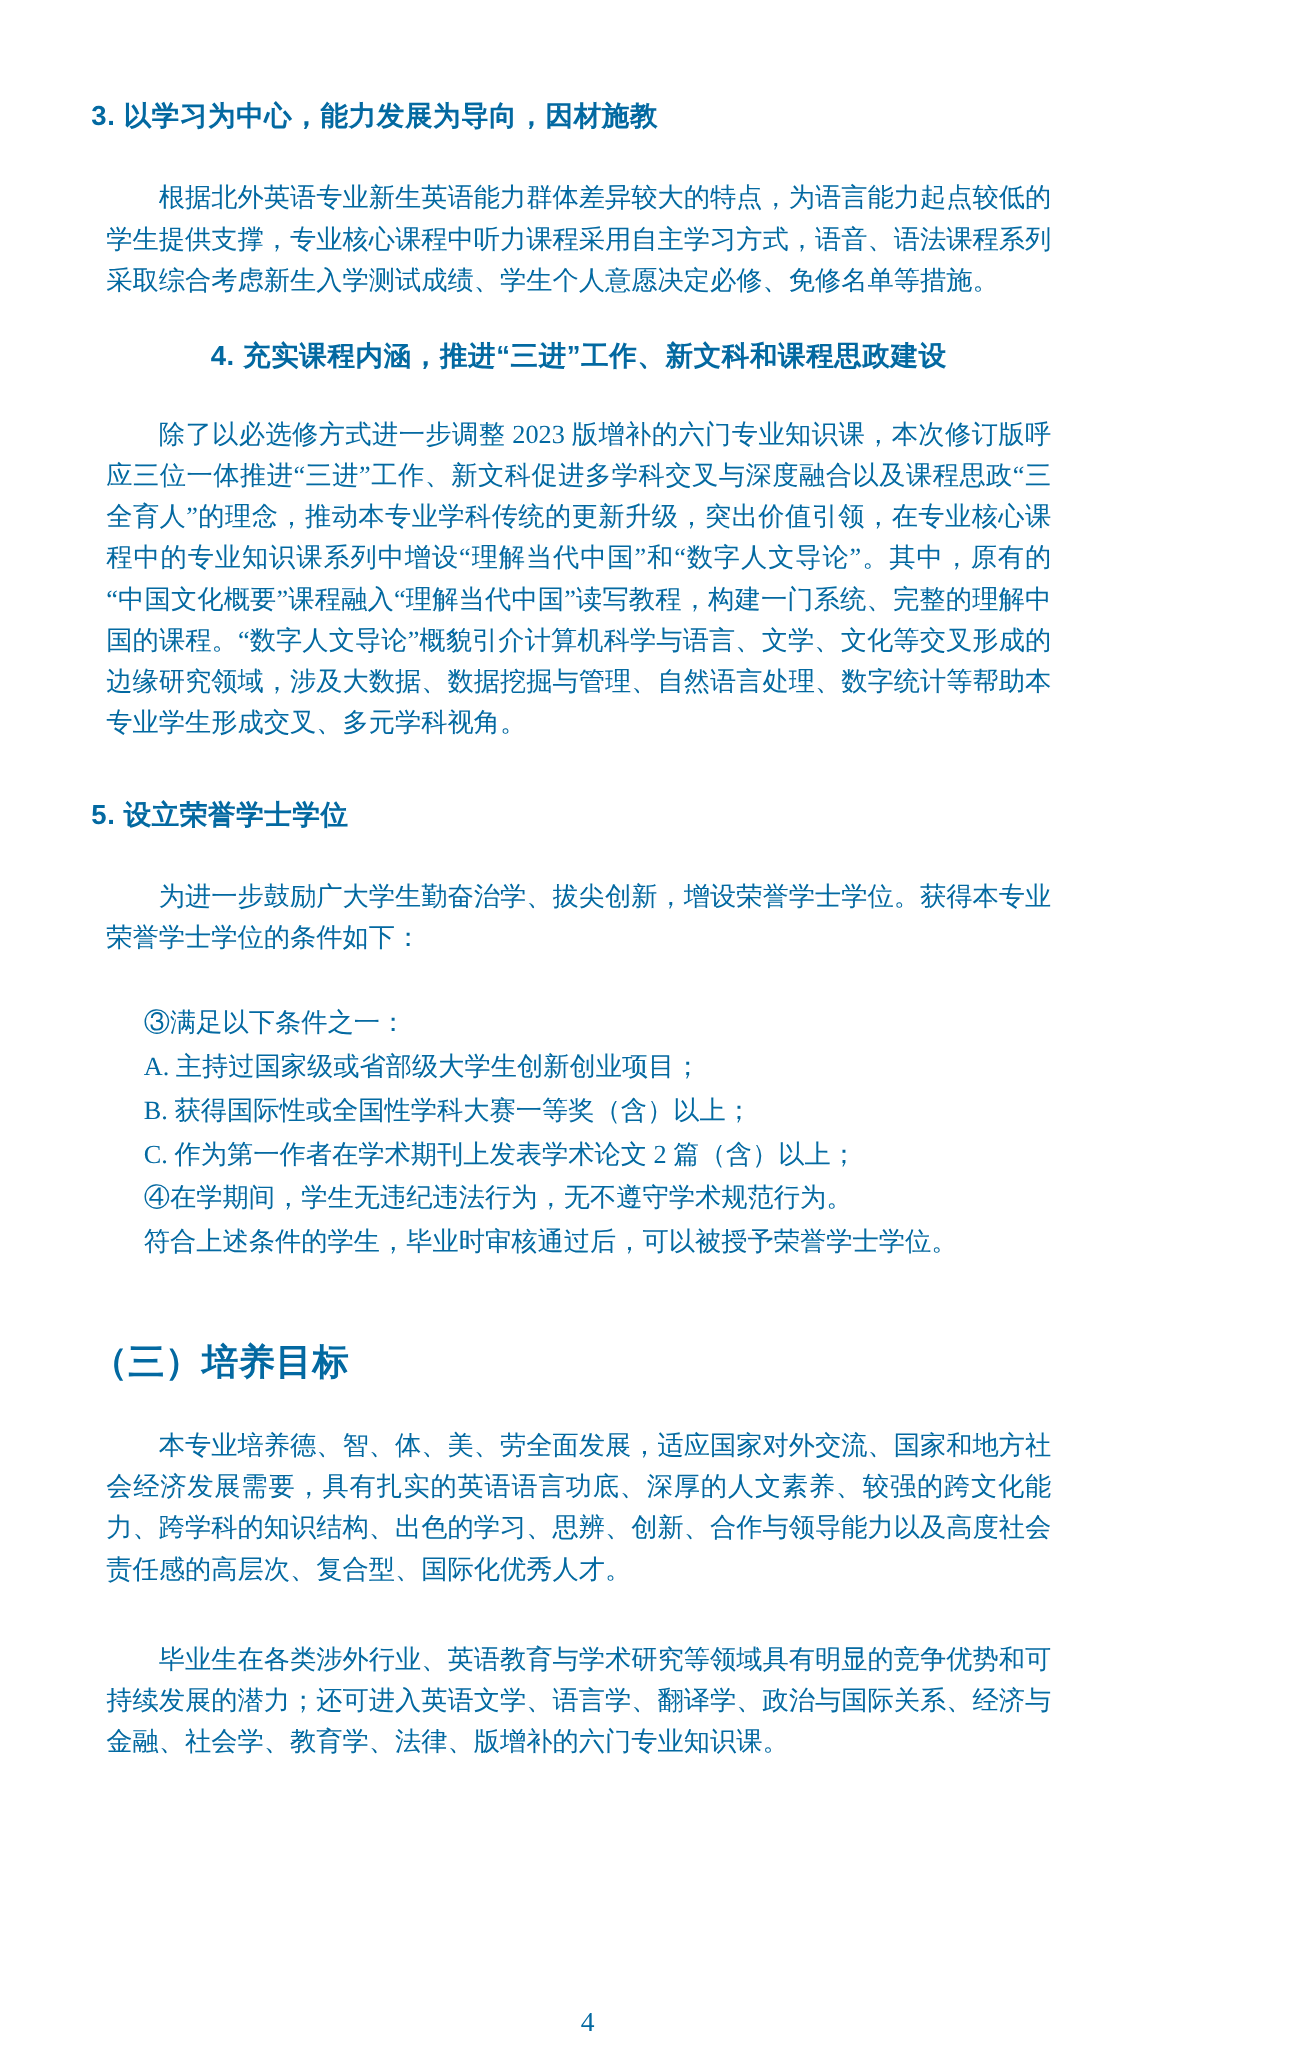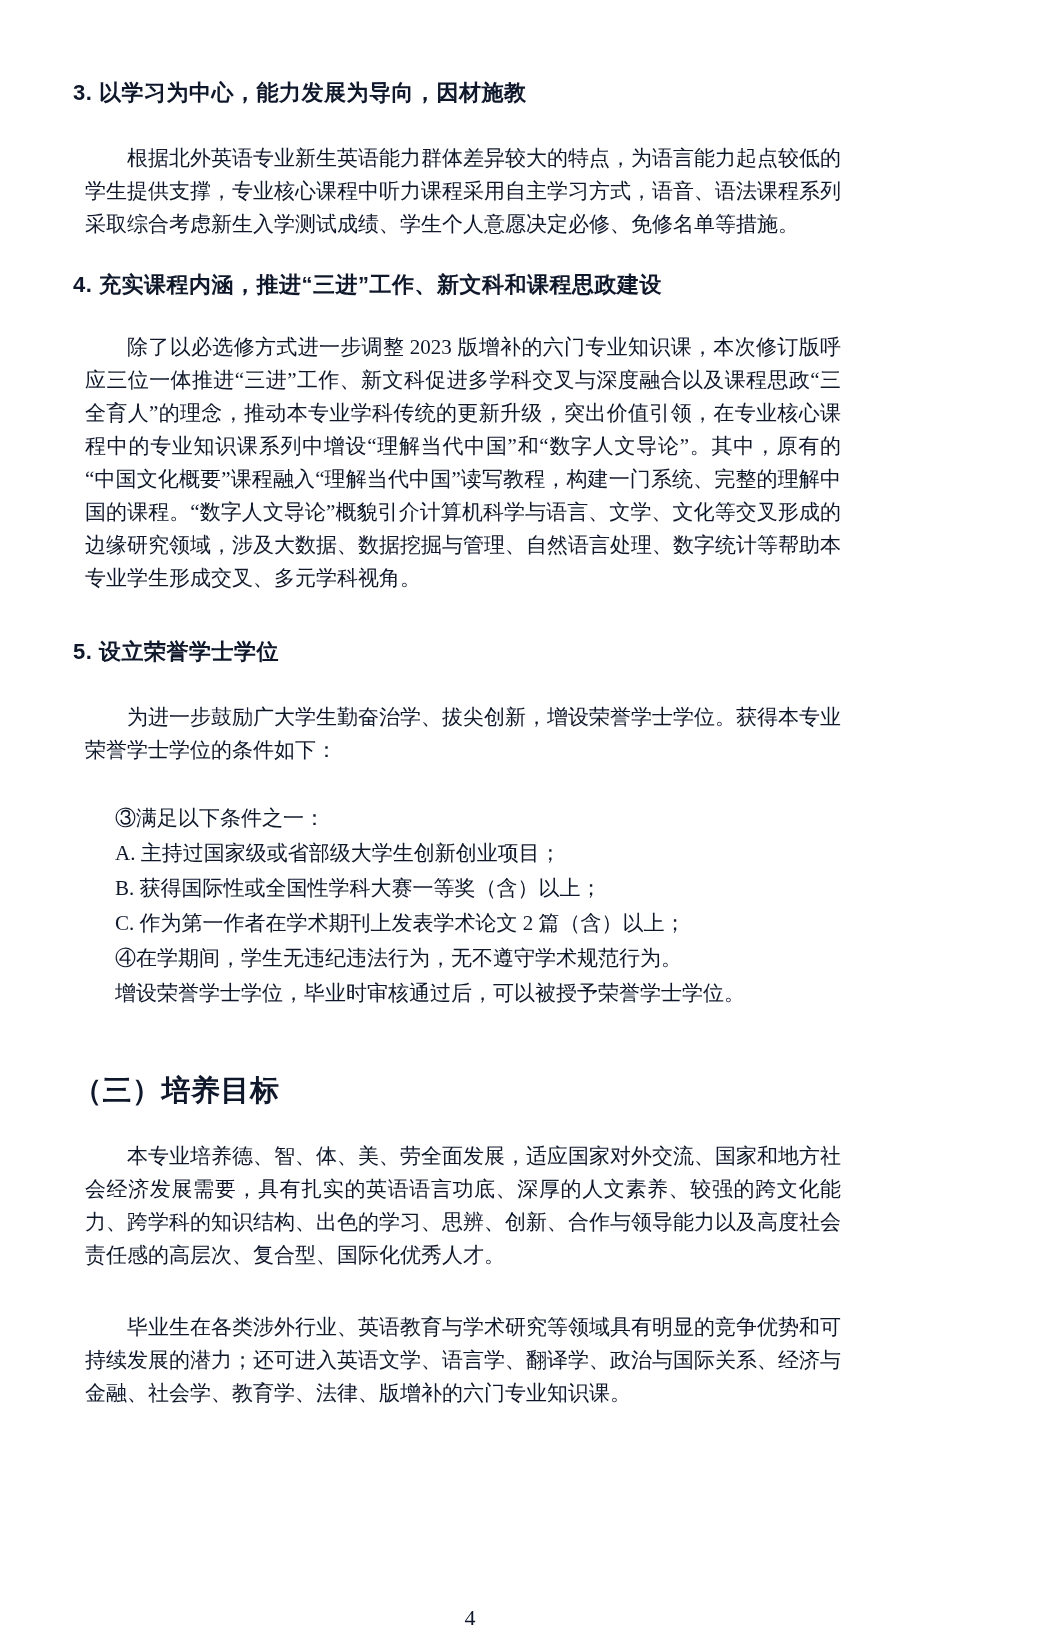--- a/index.html
+++ b/index.html
@@ -5,21 +5,21 @@
   html, body {
     margin: 0;
     padding: 0;
     background: #ffffff;
   }
   .page {
     position: relative;
     width: 940px;
     height: 1650px;
     background: #ffffff;
-    color: #0f172a;
+    color: #0369a1;
     overflow: hidden;
   }
   .content {
     padding: 76px 87px 0 73px;
   }
   .h-num {
     font-family: "Liberation Sans", "DejaVu Sans", sans-serif;
     font-weight: bold;
     font-size: 22px;
     line-height: 33px;
@@ -44,21 +44,21 @@
   }
   .h-chapter {
     font-family: "Liberation Sans", "DejaVu Sans", sans-serif;
     font-weight: bold;
     font-size: 29px;
     line-height: 35px;
     margin: 0;
     letter-spacing: 0.5px;
   }
   .mt-s3-p  { margin-top: 33px; }
-  .mt-h4    { margin-top: 27px; }
+  .mt-h4    { margin-top: 27px; text-align: center; }
   .mt-s4-p  { margin-top: 30px; }
   .mt-h5    { margin-top: 40px; }
   .mt-s5-p  { margin-top: 33px; }
   .mt-conds { margin-top: 34px; }
   .mt-hch   { margin-top: 62px; }
   .mt-ch-p1 { margin-top: 32px; }
   .mt-ch-p2 { margin-top: 39px; }
   .page-num {
     position: absolute;
     top: 1605px;
@@ -87,21 +87,21 @@
     <h2 class="h-num mt-h5">5. 设立荣誉学士学位</h2>
 
     <p class="body-p mt-s5-p">为进一步鼓励广大学生勤奋治学、拔尖创新，增设荣誉学士学位。获得本专业荣誉学士学位的条件如下：</p>
 
     <div class="mt-conds">
       <p class="cond-p">③满足以下条件之一：</p>
       <p class="cond-p">A. 主持过国家级或省部级大学生创新创业项目；</p>
       <p class="cond-p">B. 获得国际性或全国性学科大赛一等奖（含）以上；</p>
       <p class="cond-p">C. 作为第一作者在学术期刊上发表学术论文 2 篇（含）以上；</p>
       <p class="cond-p">④在学期间，学生无违纪违法行为，无不遵守学术规范行为。</p>
-      <p class="cond-p">增设荣誉学士学位，毕业时审核通过后，可以被授予荣誉学士学位。</p>
+      <p class="cond-p">符合上述条件的学生，毕业时审核通过后，可以被授予荣誉学士学位。</p>
     </div>
 
     <h1 class="h-chapter mt-hch">（三）培养目标</h1>
 
     <p class="body-p mt-ch-p1">本专业培养德、智、体、美、劳全面发展，适应国家对外交流、国家和地方社会经济发展需要，具有扎实的英语语言功底、深厚的人文素养、较强的跨文化能力、跨学科的知识结构、出色的学习、思辨、创新、合作与领导能力以及高度社会责任感的高层次、复合型、国际化优秀人才。</p>
 
     <p class="body-p mt-ch-p2">毕业生在各类涉外行业、英语教育与学术研究等领域具有明显的竞争优势和可持续发展的潜力；还可进入英语文学、语言学、翻译学、政治与国际关系、经济与金融、社会学、教育学、法律、版增补的六门专业知识课。</p>
 
   </div>
 

